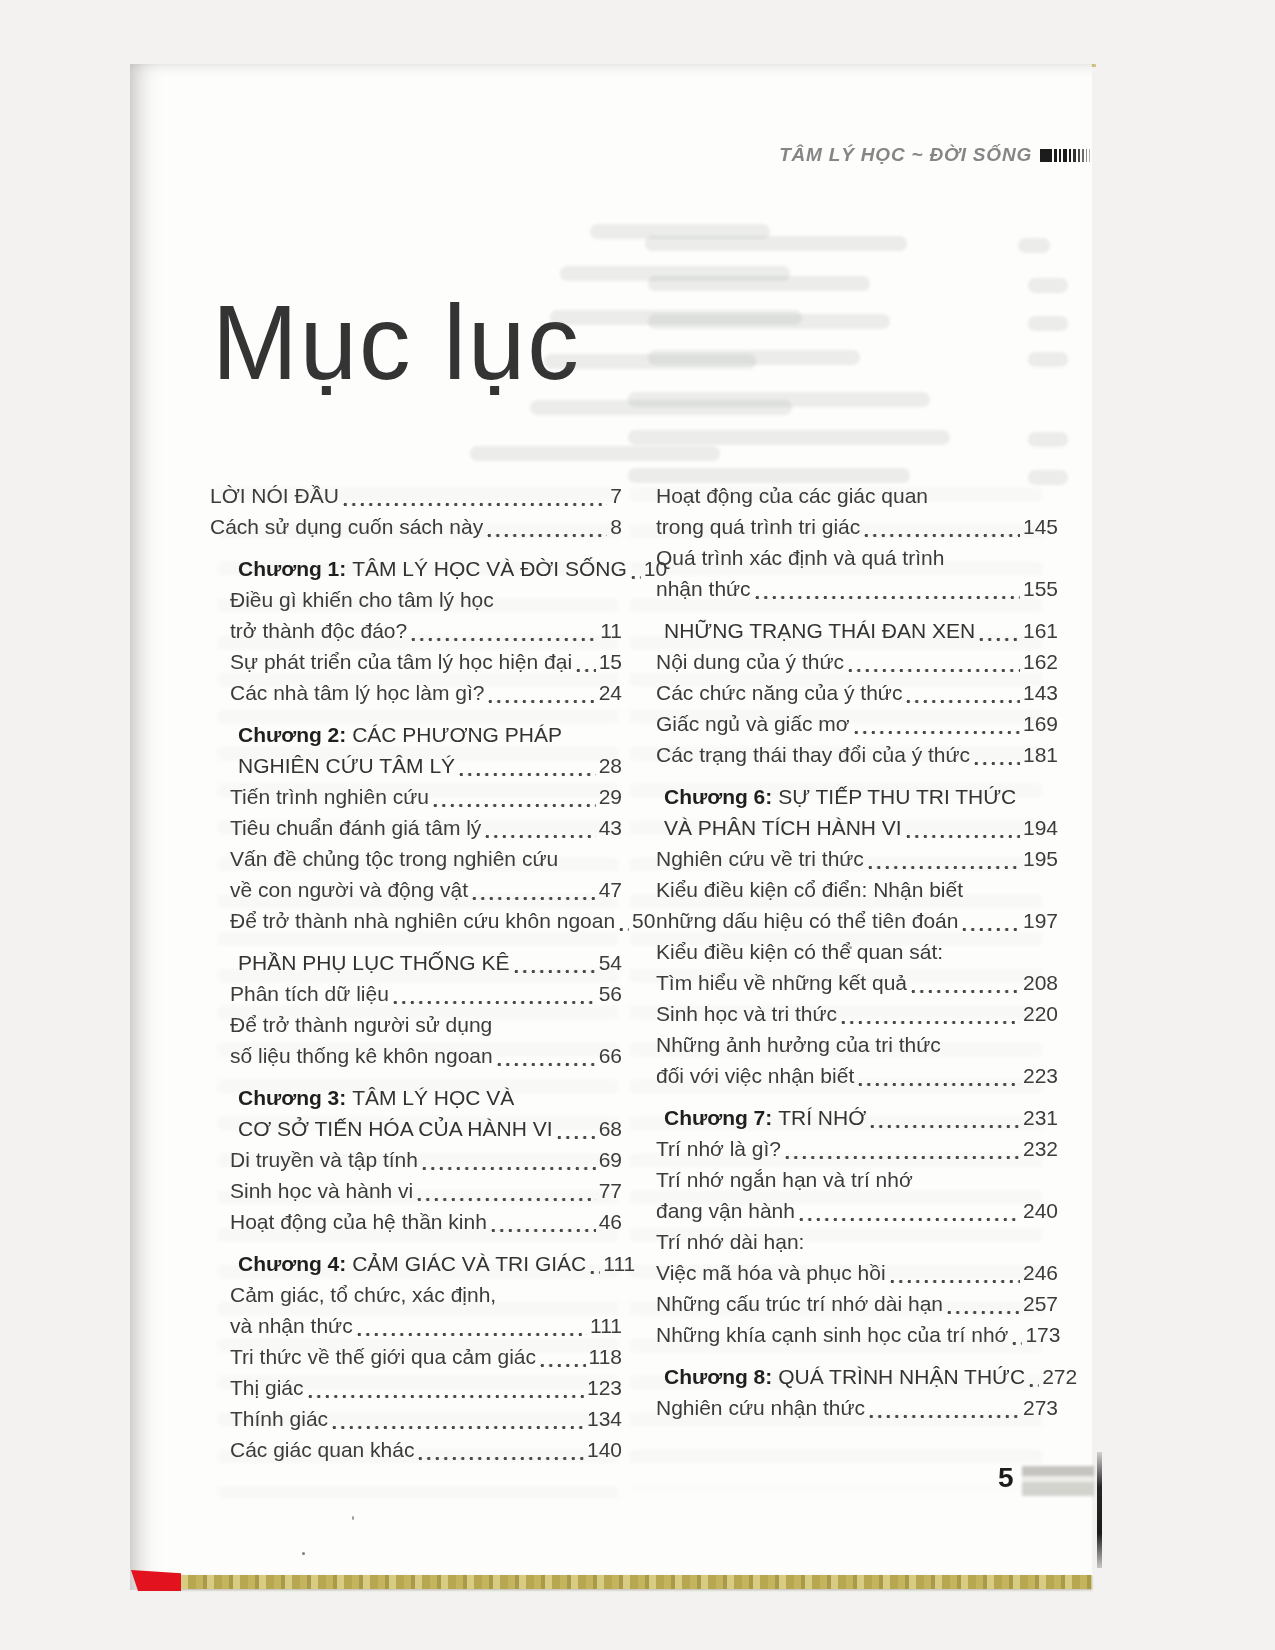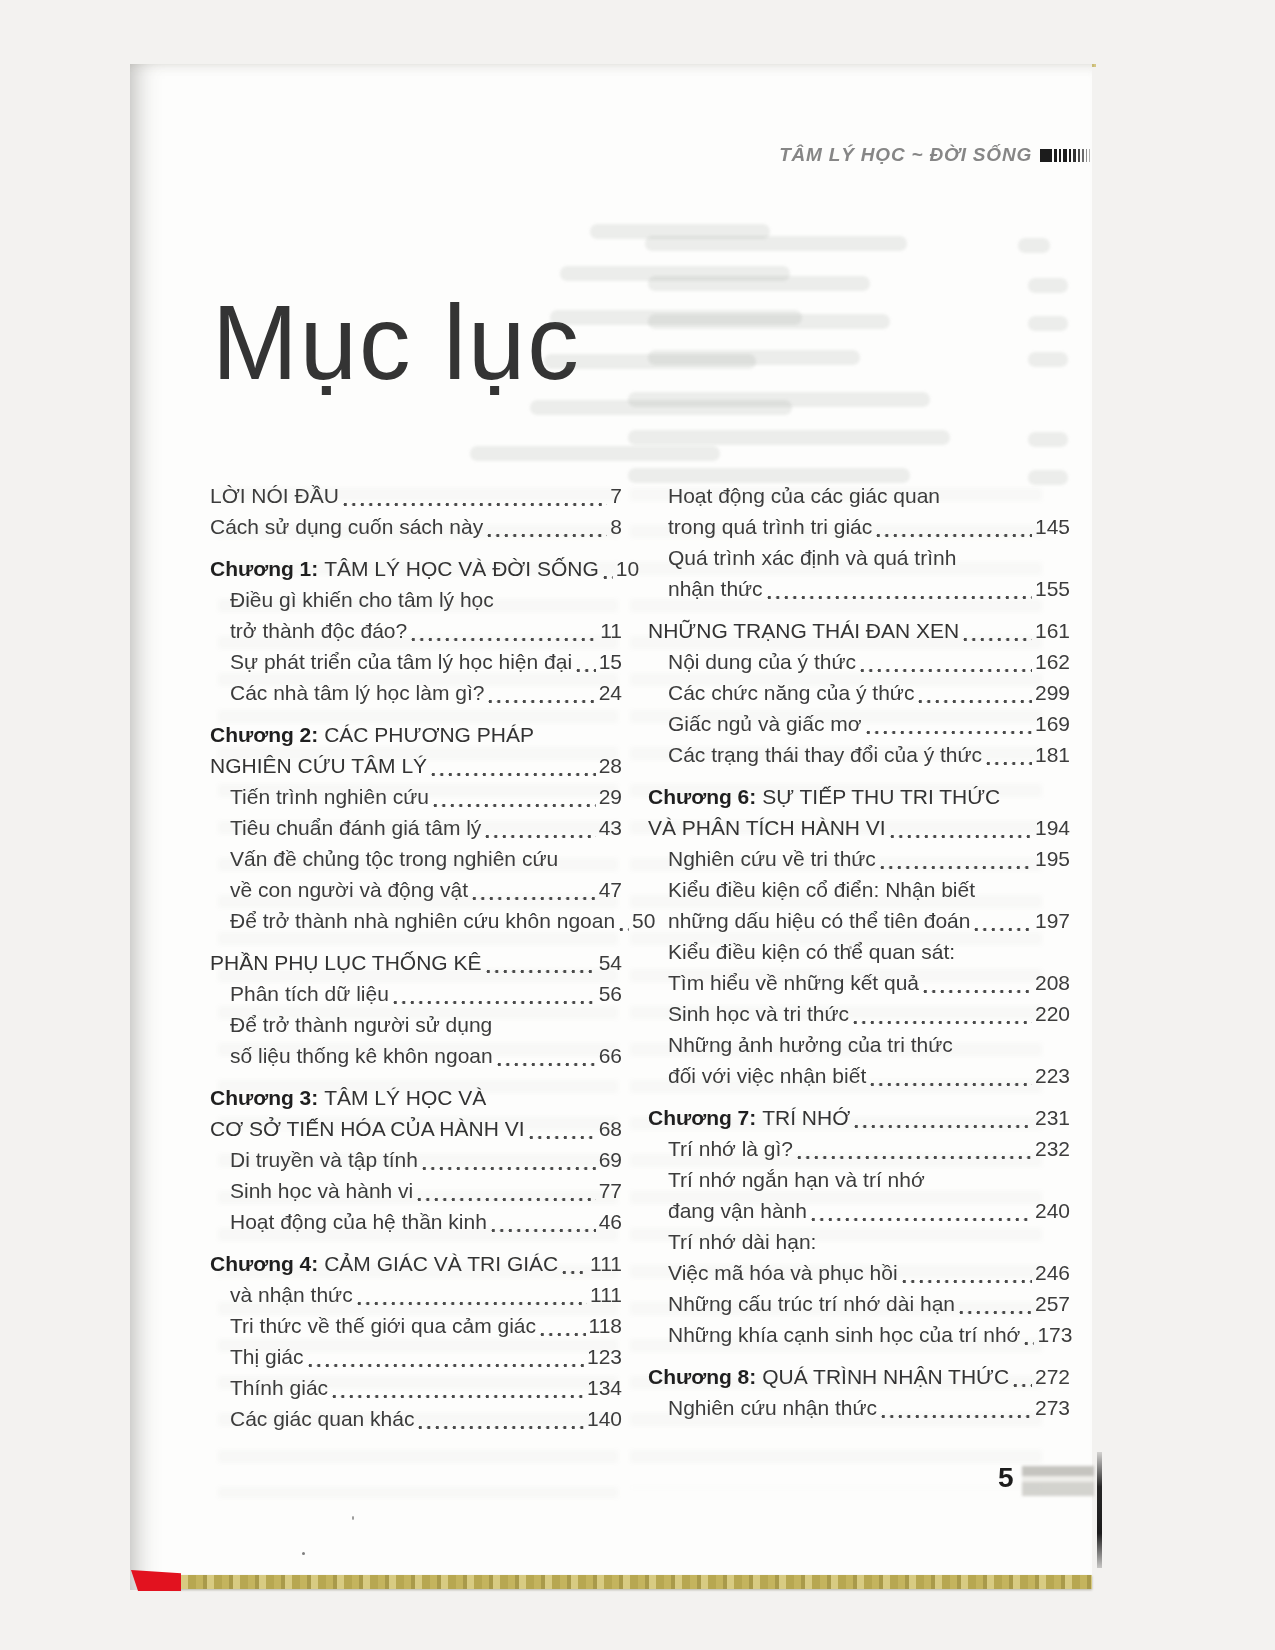--- a/index.html
+++ b/index.html
@@ -29,28 +29,28 @@
   .book-title{font-style:italic;font-size:19px;letter-spacing:.8px;color:#868686;font-weight:600;white-space:nowrap;}
   .bars{display:flex;align-items:center;gap:2px;height:14px;}
   .bars i{display:block;height:13px;background:#1c1c1c;}
   
   h1.page-title{position:absolute;left:82px;top:218px;margin:0;
         font-size:103px;font-weight:400;letter-spacing:2px;color:#343434;
         transform:scaleY(1.03);transform-origin:left top;}
   
   .col{position:absolute;top:416px;font-size:21px;line-height:31px;color:#3c3c3c;}
   #col-left{left:80px;width:412px;}
-  #col-right{left:518px;width:422px;}
+  #col-right{left:506px;width:422px;}
   .entry{margin:0;}
   .entry.chapter,.entry.section{margin-top:11px;}
   .line{display:flex;}
   .txt{flex:0 1 auto;white-space:nowrap;}
   .sub .txt{padding-left:20px;}
   .prefix{font-weight:bold;color:#1f1f1f;}
-  .chapter .txt,.section .txt{color:#333;}
+  .chapter .txt,.section .txt{color:#333;margin-left:28px;}
   .dots{flex:1 1 10px;min-width:10px;align-self:flex-end;height:5px;margin:0 3px 4px 4px;
         background-image:radial-gradient(circle at 2.2px 2.5px,#4a4a4a 1.45px,rgba(0,0,0,0) 1.9px);
         background-size:8.5px 5px;background-repeat:repeat-x;}
   .pg{flex:0 0 auto;}
   
   .folio{position:absolute;left:868px;top:1398px;font-size:28px;font-weight:bold;color:#1d1d1d;}
   
   .ghost{position:absolute;height:15px;border-radius:7px;background:rgba(125,128,120,.13);
         filter:blur(1.6px);}
   .ghost-col{position:absolute;filter:blur(2px);opacity:.5;
@@ -228,20 +228,23 @@
         </div>
         <div class="entry chapter">
           <div class="line">
             <span class="txt"><span class="prefix">Chương 4: </span>CẢM GIÁC VÀ TRI GIÁC</span>
             <span class="dots"></span>
             <span class="pg">111</span>
           </div>
         </div>
         <div class="entry sub">
           <div class="line">
+            <span class="txt">Cảm giác, tổ chức, xác định,</span>
+          </div>
+          <div class="line">
             <span class="txt">và nhận thức</span>
             <span class="dots"></span>
             <span class="pg">111</span>
           </div>
         </div>
         <div class="entry sub">
           <div class="line">
             <span class="txt">Tri thức về thế giới qua cảm giác</span>
             <span class="dots"></span>
             <span class="pg">118</span>
@@ -301,21 +304,21 @@
           <div class="line">
             <span class="txt">Nội dung của ý thức</span>
             <span class="dots"></span>
             <span class="pg">162</span>
           </div>
         </div>
         <div class="entry sub">
           <div class="line">
             <span class="txt">Các chức năng của ý thức</span>
             <span class="dots"></span>
-            <span class="pg">299</span>
+            <span class="pg">143</span>
           </div>
         </div>
         <div class="entry sub">
           <div class="line">
             <span class="txt">Giấc ngủ và giấc mơ</span>
             <span class="dots"></span>
             <span class="pg">169</span>
           </div>
         </div>
         <div class="entry sub">

